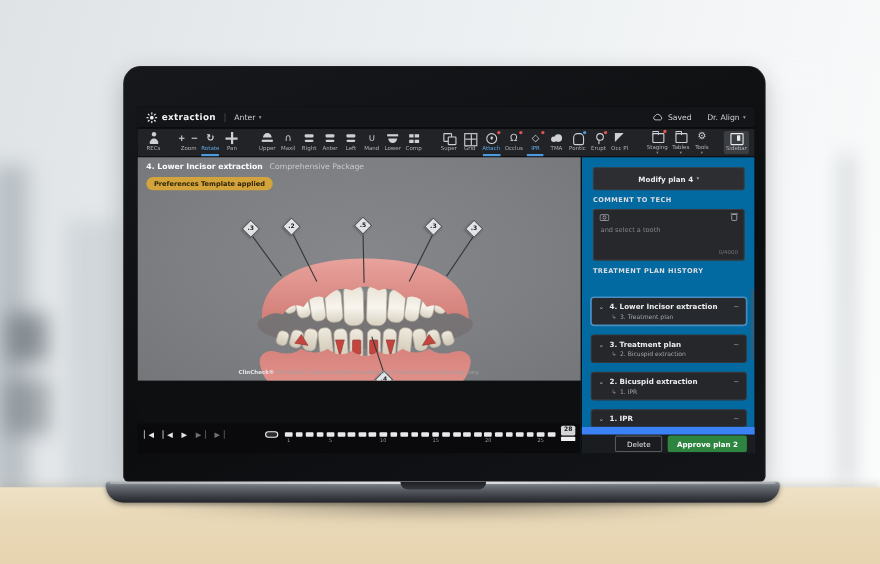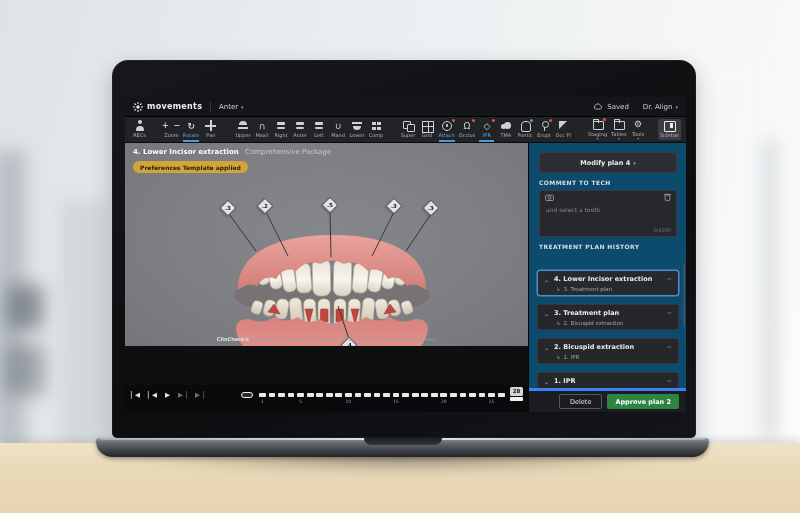--- a/index.html
+++ b/index.html
@@ -91,21 +91,21 @@
   .timeline{position:absolute;left:0;top:288px;width:403px;height:27px;background:#0a0a0c;}
   .pc{position:absolute;left:6px;top:0;height:20px;display:flex;align-items:center;gap:9px;}
   .pc span{font-size:6.5px;color:#e4e5e7;letter-spacing:-1px;cursor:pointer;}
   .pc span.dim{color:#6e7074;}
   .stage-oval{position:absolute;left:116px;top:7px;width:12px;height:6px;border:1.4px solid #f2f2f3;border-radius:4px;background:#2a2b2e;}
   .tl-seg{position:absolute;top:7.5px;width:6.8px;height:4.2px;background:#e8e9ea;border-radius:.8px;}
   .tl-tick{position:absolute;top:14px;font-size:4.5px;color:#9b9da1;transform:translateX(-50%);}
   .tl-endbox{position:absolute;left:385px;top:1.5px;width:13px;height:9px;background:#d3d5d7;border-radius:1.5px;color:#141518;font-size:5.5px;font-weight:bold;display:flex;align-items:center;justify-content:center;}
   .tl-endseg{position:absolute;left:385px;top:12px;width:13px;height:4.2px;background:#f0f0f1;border-radius:.8px;}
   
-  .sidebar{position:absolute;left:403px;top:46px;width:158px;height:269px;background:#0c4a6e;border-left:1px solid #060607;}
+  .sidebar{position:absolute;left:403px;top:46px;width:158px;height:269px;background:#0369a1;border-left:1px solid #060607;}
   .sb-scroll{position:absolute;right:1px;top:120px;width:2px;height:64px;background:#53565b;border-radius:1px;opacity:.7;}
   .modify-btn{position:absolute;left:10px;top:9px;width:138px;height:21px;background:#2d2e32;border:1px solid #3a3b3f;border-radius:2px;display:flex;align-items:center;justify-content:center;font-size:6.5px;font-weight:bold;color:#ececee;cursor:pointer;}
   .sb-h{position:absolute;left:10px;font-size:6px;font-weight:bold;letter-spacing:.4px;color:#dcdde0;}
   .comment-box{position:absolute;left:10px;top:47px;width:138px;height:47px;background:#27282c;border:1px solid #3a3b3f;border-radius:2px;}
   .cb-head{position:absolute;left:0;top:0;right:0;height:12px;display:flex;align-items:center;padding:0 5px;}
   .cb-head svg{display:block;}
   .cb-trash{margin-left:auto;}
   .cb-text{position:absolute;left:4px;top:13px;width:128px;height:24px;background:transparent;border:none;resize:none;font-family:"DejaVu Sans","Liberation Sans",sans-serif;font-size:6px;color:#c8c9cc;outline:none;}
   .cb-text::placeholder{color:#85878c;}
   .cb-count{position:absolute;right:5px;bottom:3px;font-size:5px;color:#707277;}
@@ -114,21 +114,21 @@
   .toggle{margin-left:auto;width:18px;height:9px;border-radius:5px;background:#4b4e54;position:relative;cursor:pointer;}
   .toggle .knob{position:absolute;right:1px;top:1px;width:7px;height:7px;border-radius:50%;background:#f4f4f5;}
   .plan-card{position:absolute;left:8px;width:142px;background:#26272b;border:1px solid #36373b;border-radius:3px;padding:4px 6px 3px 6px;cursor:pointer;}
   .plan-card.selected{border-color:#4a8fc4;box-shadow:0 0 0 .5px #4a8fc4;background:#26292d;}
   .pc-row{display:flex;align-items:center;}
   .pc-chev{font-size:6px;color:#b8bac0;margin-right:5px;line-height:5px;}
   .pc-title{font-size:6.5px;font-weight:bold;color:#ececee;white-space:nowrap;}
   .pc-minus{margin-left:auto;font-size:6.5px;color:#9a9ca1;}
   .pc-sub{display:flex;align-items:center;margin:3px 0 0 12px;font-size:5.5px;color:#a3a5aa;white-space:nowrap;}
   .pc-sub .branch{font-size:5.5px;color:#8f9196;margin-right:3px;}
-  .sb-footer{position:absolute;left:0;bottom:0;width:158px;height:24px;background:#1b1c1f;border-top:3px solid #3b82f6;display:flex;align-items:center;justify-content:flex-end;gap:5px;padding:0 8px;}
+  .sb-footer{position:absolute;left:0;bottom:0;width:158px;height:24px;background:#1b1c1f;border-top:7px solid #3b82f6;display:flex;align-items:center;justify-content:flex-end;gap:5px;padding:0 8px;}
   .btn-delete{height:15px;padding:0 10px;border:1px solid #56585d;border-radius:2px;background:transparent;color:#e4e5e7;font-size:6.5px;display:flex;align-items:center;cursor:pointer;font-family:inherit;}
   .btn-approve{height:15px;padding:0 8px;border:none;border-radius:2px;background:#2e8540;color:#fff;font-size:6.5px;font-weight:bold;display:flex;align-items:center;cursor:pointer;font-family:inherit;}
 </style>
 </head>
 <body>
 
 <div class="stage">
   <div class="bg-wall"></div>
   <div class="bg-blur bb1"></div>
   <div class="bg-blur bb2"></div>
@@ -151,21 +151,21 @@
           <line x1="5" y1="0" x2="5" y2="2"></line>
             <line x1="5" y1="8" x2="5" y2="10"></line>
           <line x1="0" y1="5" x2="2" y2="5"></line>
             <line x1="8" y1="5" x2="10" y2="5"></line>
           <line x1="1.5" y1="1.5" x2="2.9" y2="2.9"></line>
             <line x1="7.1" y1="7.1" x2="8.5" y2="8.5"></line>
           <line x1="1.5" y1="8.5" x2="2.9" y2="7.1"></line>
             <line x1="7.1" y1="2.9" x2="8.5" y2="1.5"></line>
         </g>
       </svg>
-      <span class="logo-text">movements</span>
+      <span class="logo-text">extraction</span>
       <span class="tb-sep">|</span>
       <span class="mode">Anter</span>
       <span class="caret">▾</span>
       <div class="topbar-right">
         <span class="saved-wrap">
           <svg width="10" height="7" viewBox="0 0 10 7">
               <path d="M2.5 6 A2 2 0 0 1 2.8 2.2 A2.4 2.4 0 0 1 7.3 2.6 A1.8 1.8 0 0 1 7.5 6 Z" fill="none" stroke="#cfd0d3" stroke-width=".8"></path>
             </svg>
           <span>Saved</span>
         </span>

